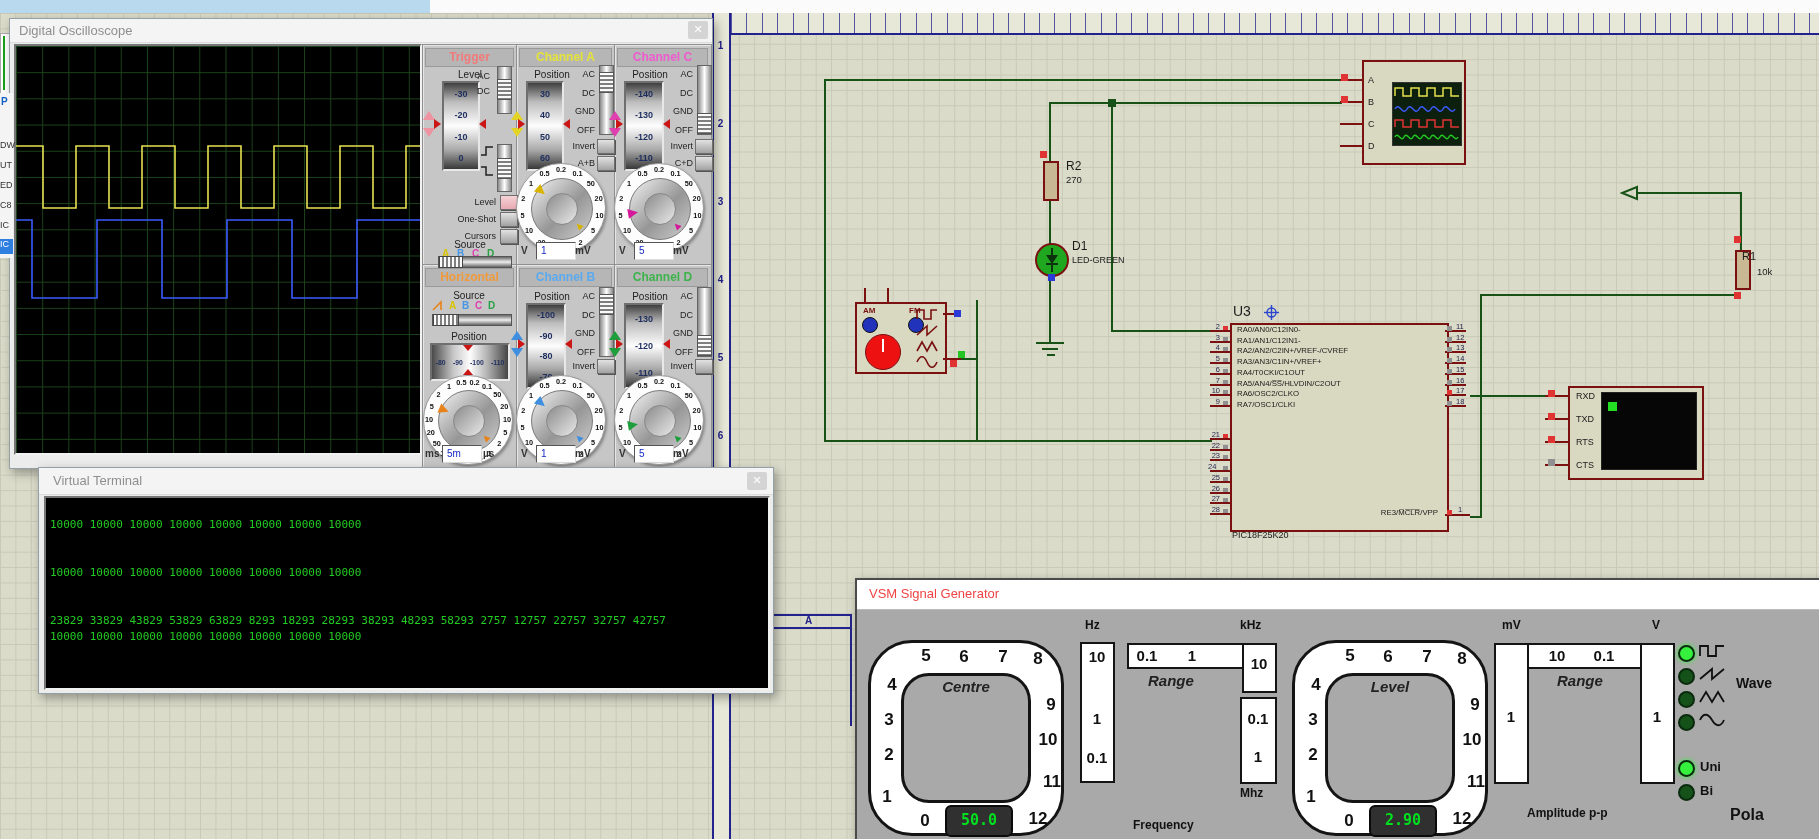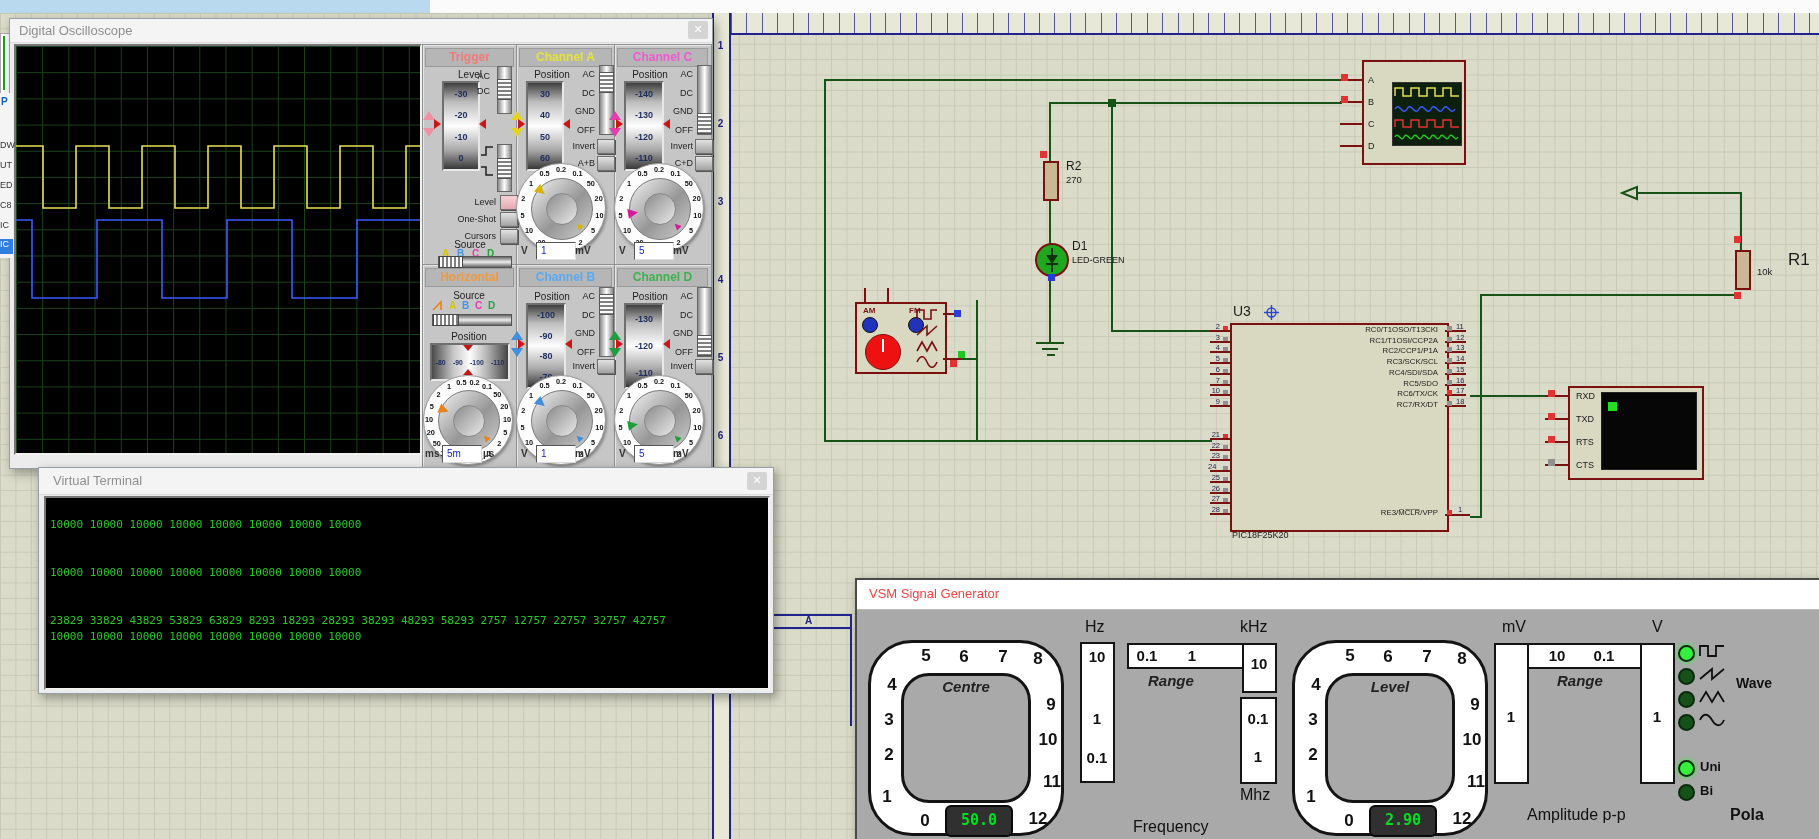--- a/index.html
+++ b/index.html
@@ -68,21 +68,21 @@
 .vsm{position:absolute;background:#a9a9a9;border:2px solid #4a4a4a;box-shadow:3px 4px 10px rgba(0,0,0,.4)}
 .vsm-tbar{position:absolute;left:0;right:0;top:0;height:29px;background:#fff;border-bottom:1px solid #bbb}
 .dial{position:absolute;width:196px;height:196px}
 .dring{position:absolute;inset:0;border-radius:44px;background:#fff;border:3px solid #141414}
 .dhole{position:absolute;left:33px;top:33px;width:124px;height:124px;border-radius:28px;background:#a9a9a9;border:3px solid #141414}
 .dn{position:absolute;transform:translate(-50%,-50%);font-size:17px;font-weight:bold;color:#111}
 .dlabel{position:absolute;left:48px;top:38px;width:100px;text-align:center;font-size:15px;font-weight:bold;font-style:italic;color:#222}
 .ddisp{position:absolute;left:77px;top:165px;width:64px;height:28px;background:#303030;border:2px solid #0a0a0a;border-radius:6px;color:#00e01e;font-size:15px;font-weight:bold;text-align:center;line-height:26px;font-family:"DejaVu Sans Mono",monospace}
 .strip{position:absolute;background:#fff;border:2.5px solid #141414}
 .sv{position:absolute;font-size:15px;font-weight:bold;color:#111;text-align:center}
-.biglbl{position:absolute;font-size:16px;font-weight:normal;color:#111;white-space:nowrap}
+.biglbl{position:absolute;font-size:12px;font-weight:bold;color:#111;white-space:nowrap}
 .rangelbl{position:absolute;font-size:15px;font-weight:bold;font-style:italic;color:#222}
 .led{position:absolute;width:13px;height:13px;border-radius:50%;background:#14521a;border:2px solid #0a2a0e}
 .led.on{background:#35f03c;box-shadow:0 0 5px #35f03c}
 .wglyph{position:absolute}
 
 .rulnum{position:absolute;width:17px;text-align:center;font-size:10px;font-weight:bold;color:#20208a}
 .bluev{position:absolute;background:#23238f}
 </style>
 </head>
 <body>
@@ -135,21 +135,21 @@
     <svg class="a" style="left:1620px;top:172px" width="18" height="16">
         <path d="M17,2 L2,8 L17,14 Z" fill="none" stroke="#175217" stroke-width="2"></path>
       </svg>
 
     <div class="res" style="left:1043px;top:148px;width:12px;height:36px"></div>
     <span class="clbl" style="left:1066px;top:146px;font-size:12px">R2</span>
     <span class="clbl" style="left:1066px;top:161px;font-size:9.5px">270</span>
     <div class="sq r" style="left:1040px;top:138px"></div>
 
     <div class="res" style="left:1735px;top:237px;width:12px;height:36px"></div>
-    <span class="clbl" style="left:1788px;top:237px;font-size:17px">R1</span>
+    <span class="clbl" style="left:1742px;top:237px;font-size:11px">R1</span>
     <span class="clbl" style="left:1757px;top:253px;font-size:9.5px">10k</span>
     <div class="sq r" style="left:1734px;top:223px"></div>
     <div class="sq r" style="left:1734px;top:279px"></div>
 
     <div class="a" style="left:1035px;top:230px;width:30px;height:30px;border-radius:50%;background:#1fa81f;border:2px solid #7a1010">
       <svg width="30" height="30">
           <path d="M9,10 H21 L15,19 Z" fill="#0c330c"></path>
           <line x1="9" y1="19" x2="21" y2="19" stroke="#0c330c" stroke-width="2"></line>
           <line x1="15" y1="3" x2="15" y2="10" stroke="#0c330c" stroke-width="2"></line>
           <line x1="15" y1="19" x2="15" y2="27" stroke="#0c330c" stroke-width="2"></line>
@@ -230,29 +230,29 @@
       </div>
 
     <div class="comp" style="left:1230px;top:310px;width:215px;height:205px"></div>
     <span class="clbl" style="left:1233px;top:290px;font-size:14px">U3</span>
     <svg class="a" style="left:1264px;top:292px" width="15" height="15">
         <circle cx="7.5" cy="7.5" r="4.5" fill="none" stroke="#2b46cc" stroke-width="1.4"></circle>
         <line x1="7.5" y1="0" x2="7.5" y2="15" stroke="#2b46cc" stroke-width="1.4"></line>
         <line x1="0" y1="7.5" x2="15" y2="7.5" stroke="#2b46cc" stroke-width="1.4"></line>
       </svg>
     <span class="clbl" style="left:1232px;top:517px;font-size:9px">PIC18F25K20</span>
-    <div class="a" style="left:1240px;top:312px;width:198px">
-        <div class="u3row pinlbl" style="text-align:right">RC0/T1OSO/T13CKI</div>
-        <div class="u3row pinlbl" style="text-align:right">RC1/T1OSI/CCP2A</div>
-        <div class="u3row pinlbl" style="text-align:right">RC2/CCP1/P1A</div>
-        <div class="u3row pinlbl" style="text-align:right">RC3/SCK/SCL</div>
-        <div class="u3row pinlbl" style="text-align:right">RC4/SDI/SDA</div>
-        <div class="u3row pinlbl" style="text-align:right">RC5/SDO</div>
-        <div class="u3row pinlbl" style="text-align:right">RC6/TX/CK</div>
-        <div class="u3row pinlbl" style="text-align:right">RC7/RX/DT</div>
+    <div class="a" style="left:1237px;top:312px;width:205px">
+        <div class="u3row pinlbl">RA0/AN0/C12IN0-</div>
+        <div class="u3row pinlbl">RA1/AN1/C12IN1-</div>
+        <div class="u3row pinlbl">RA2/AN2/C2IN+/VREF-/CVREF</div>
+        <div class="u3row pinlbl">RA3/AN3/C1IN+/VREF+</div>
+        <div class="u3row pinlbl">RA4/T0CKI/C1OUT</div>
+        <div class="u3row pinlbl">RA5/AN4/S̅S̅/HLVDIN/C2OUT</div>
+        <div class="u3row pinlbl">RA6/OSC2/CLKO</div>
+        <div class="u3row pinlbl">RA7/OSC1/CLKI</div>
       </div>
     <div class="a" style="left:1208px;top:312px;width:26px">
         <div class="u3row">
           <span class="pnum" style="left:0;top:-3px;width:12px;text-align:right">2</span>
           <span class="psq st-r" style="left:15px;top:1px"></span>
           <span class="pstub" style="left:2px;top:5px;width:20px"></span>
         </div>
         <div class="u3row">
           <span class="pnum" style="left:0;top:-3px;width:12px;text-align:right">3</span>
           <span class="psq st-gr" style="left:15px;top:1px"></span>

